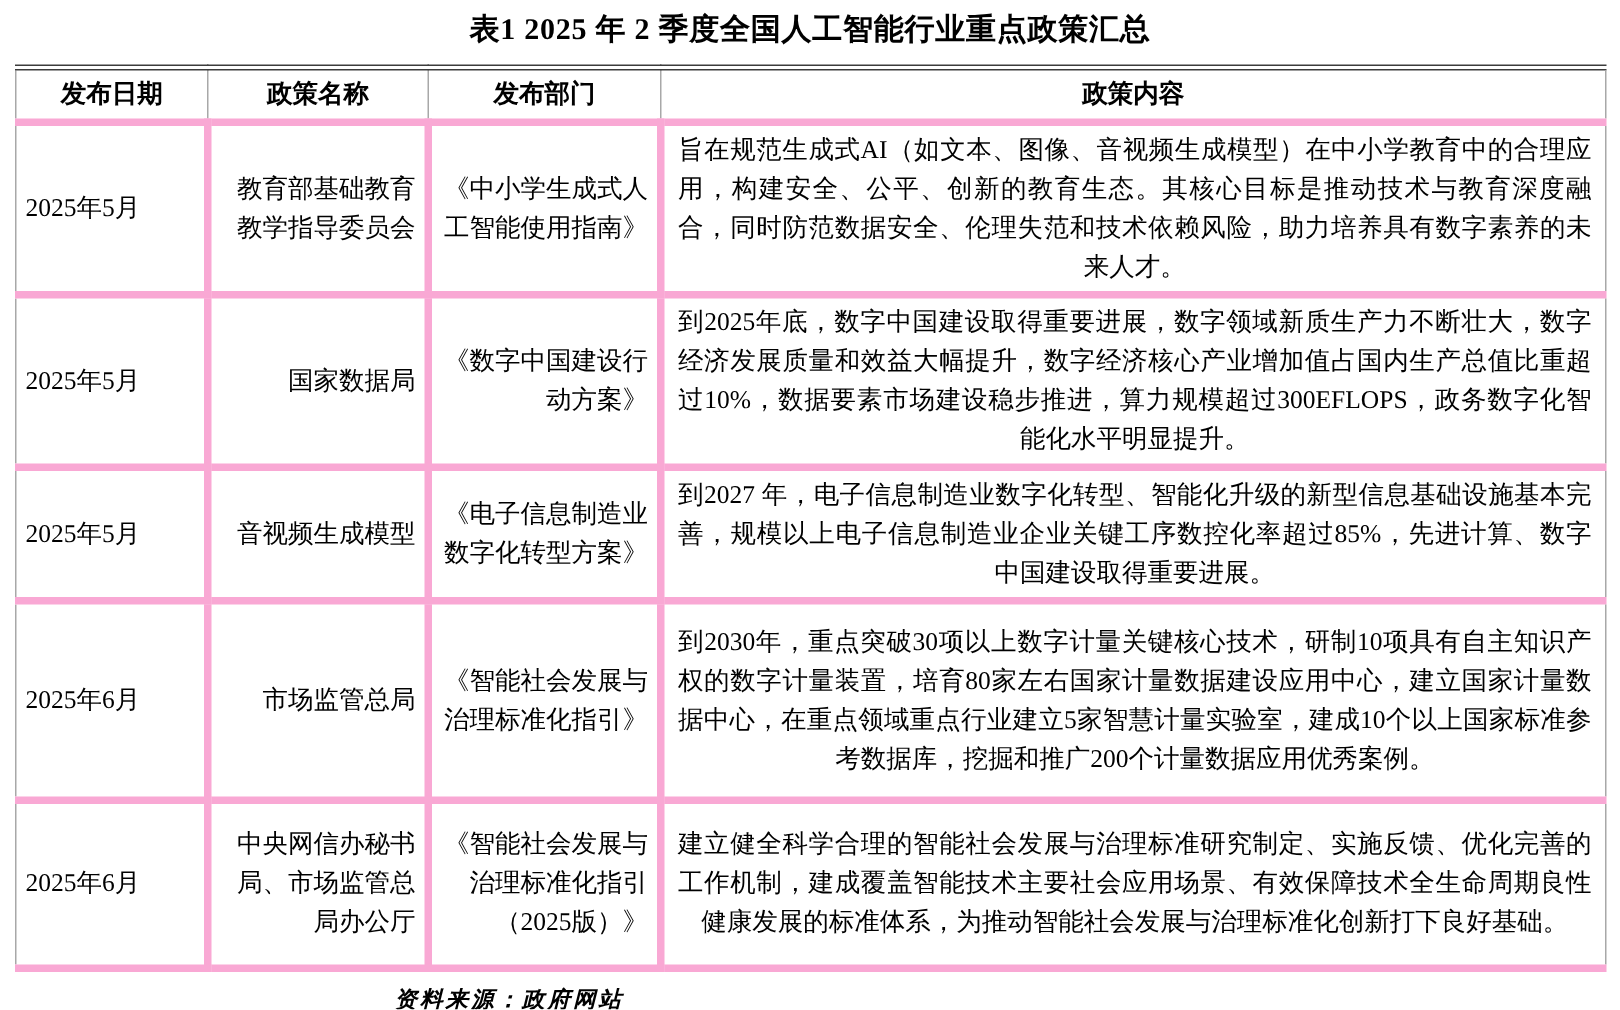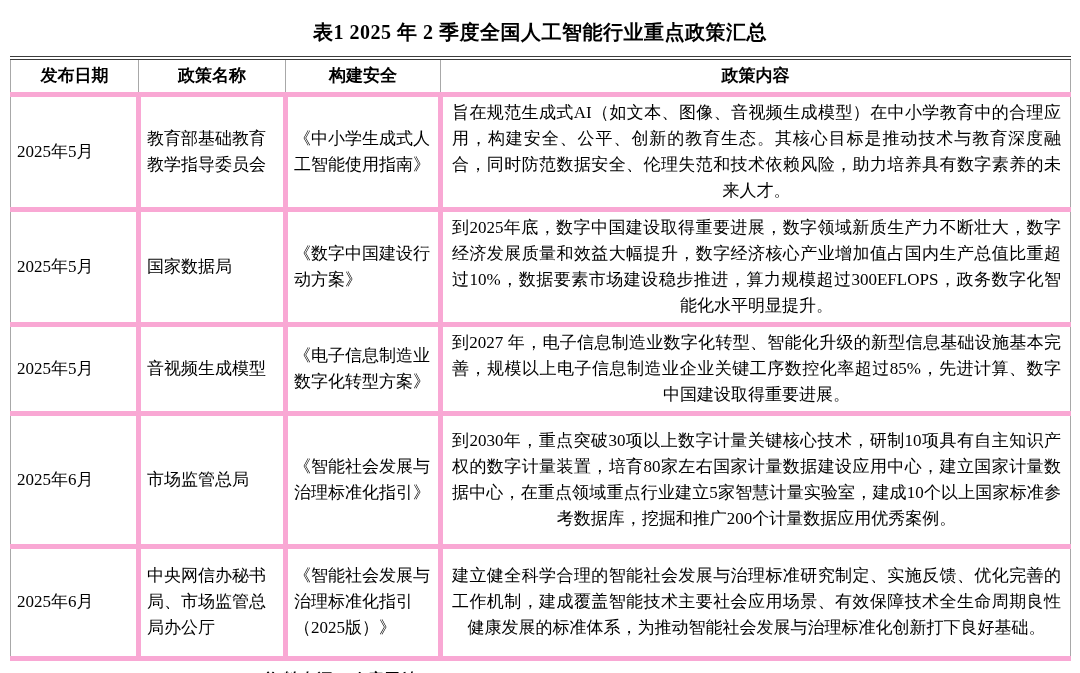--- a/index.html
+++ b/index.html
@@ -6,21 +6,21 @@
   html, body {
     width: 1080px;
     background: #ffffff;
     font-family: "Liberation Serif", "DejaVu Serif", serif;
     color: #000000;
   }
   .page {
     width: 1080px;
     height: 673px;
     background: #ffffff;
-    padding-top: 19px;
+    padding-top: 6px;
     overflow: hidden;
   }
   .title {
     text-align: center;
     font-size: 20px;
     font-weight: bold;
     letter-spacing: 0.5px;
     margin-bottom: 10px;
   }
   table.policy {
@@ -49,21 +49,21 @@
   td {
     font-size: 17px;
     line-height: 26px;
     vertical-align: middle;
     border: 5px solid #f9a8d4;
     padding: 3px 6px;
   }
   table.policy th:first-child, table.policy td:first-child { border-left: 1px solid #a8a8a8; }
   table.policy th:last-child, table.policy td:last-child { border-right: 1px solid #a8a8a8; margin-left: 22px; }
   td.col-date { text-align: left; }
-  td.col-name, td.col-dept { text-align: left; }
+  td.col-name, td.col-dept { text-align: right; }
   td.col-content {
     text-align: justify;
     text-align-last: center;
     padding: 3px 9px;
   }
   tr.row-0 { height: 106px; }
   tr.row-1 { height: 107px; }
   tr.row-2 { height: 88px; }
   tr.row-3 { height: 133px; }
   tr.row-4 { height: 112px; }
@@ -86,21 +86,21 @@
     <colgroup>
       <col class="c-date">
         <col class="c-name">
         <col class="c-dept">
         <col class="c-content">
     </colgroup>
     <thead>
       <tr>
         <th>发布日期</th>
         <th>政策名称</th>
-        <th>构建安全</th>
+        <th>发布部门</th>
         <th>政策内容</th>
       </tr>
     </thead>
     <tbody>
         <tr class="row-0">
           <td class="col-date">2025年5月</td>
           <td class="col-name">教育部基础教育教学指导委员会</td>
           <td class="col-dept">《中小学生成式人工智能使用指南》</td>
           <td class="col-content">旨在规范生成式AI（如文本、图像、音视频生成模型）在中小学教育中的合理应用，构建安全、公平、创新的教育生态。其核心目标是推动技术与教育深度融合，同时防范数据安全、伦理失范和技术依赖风险，助力培养具有数字素养的未来人才。</td>
         </tr>

